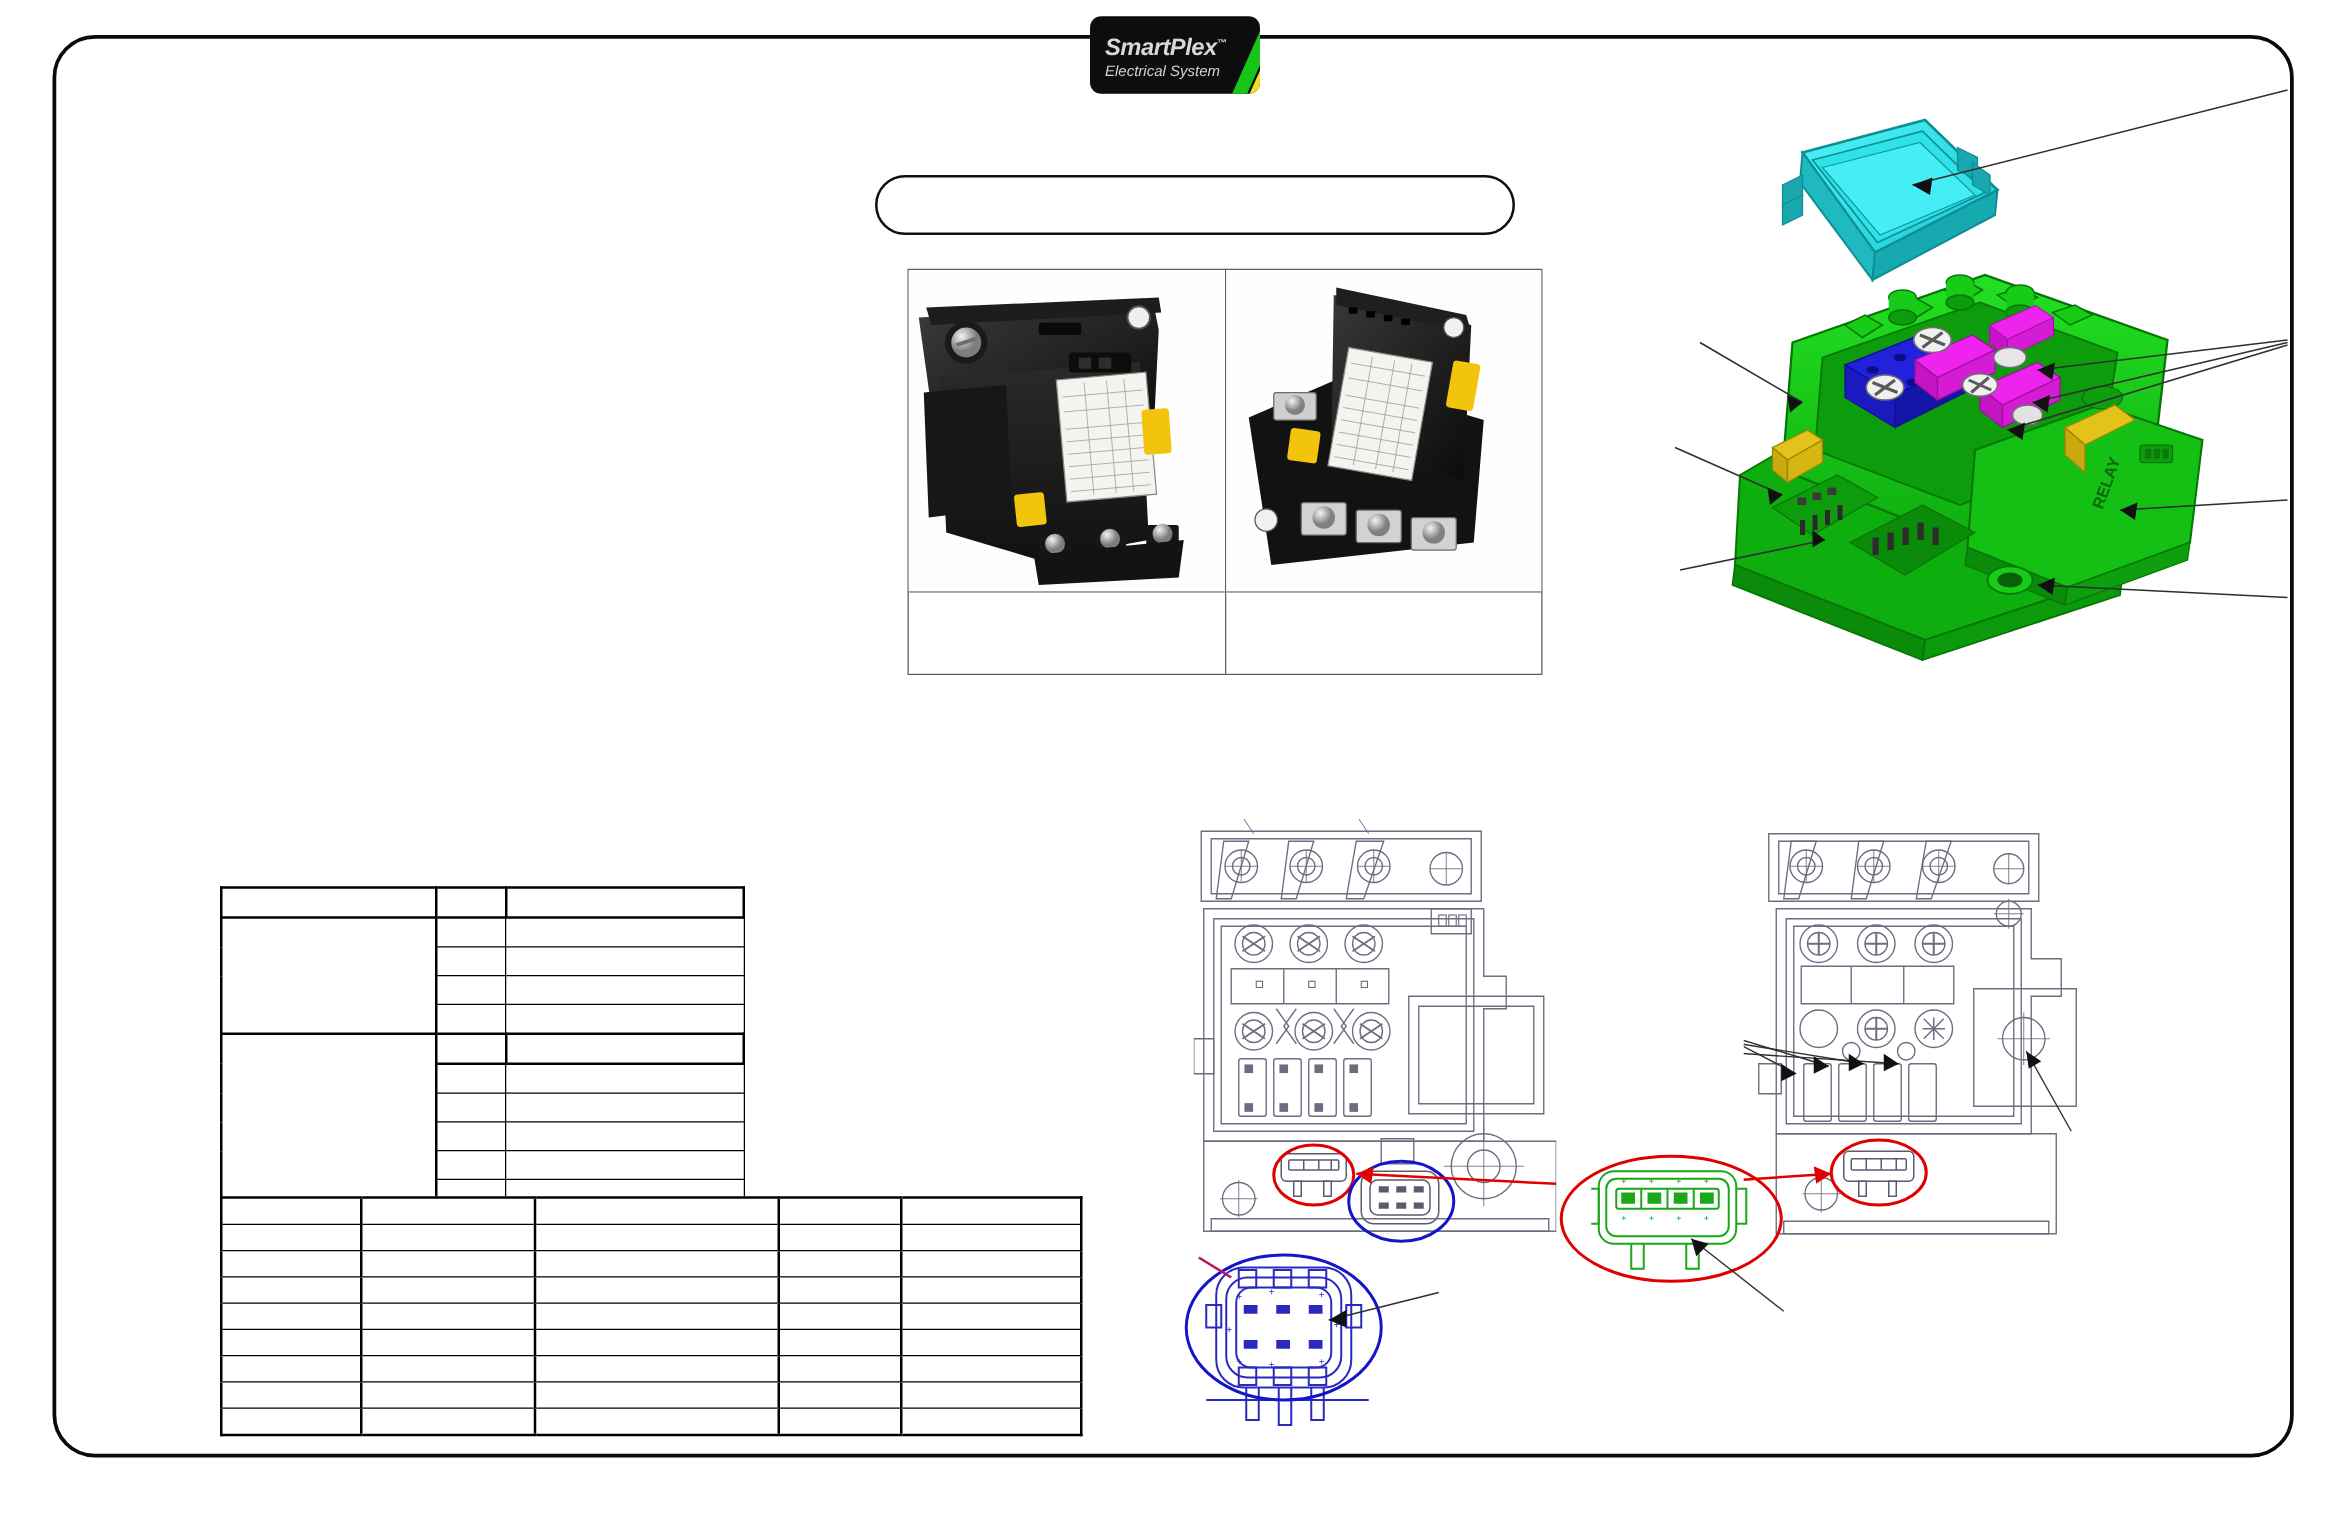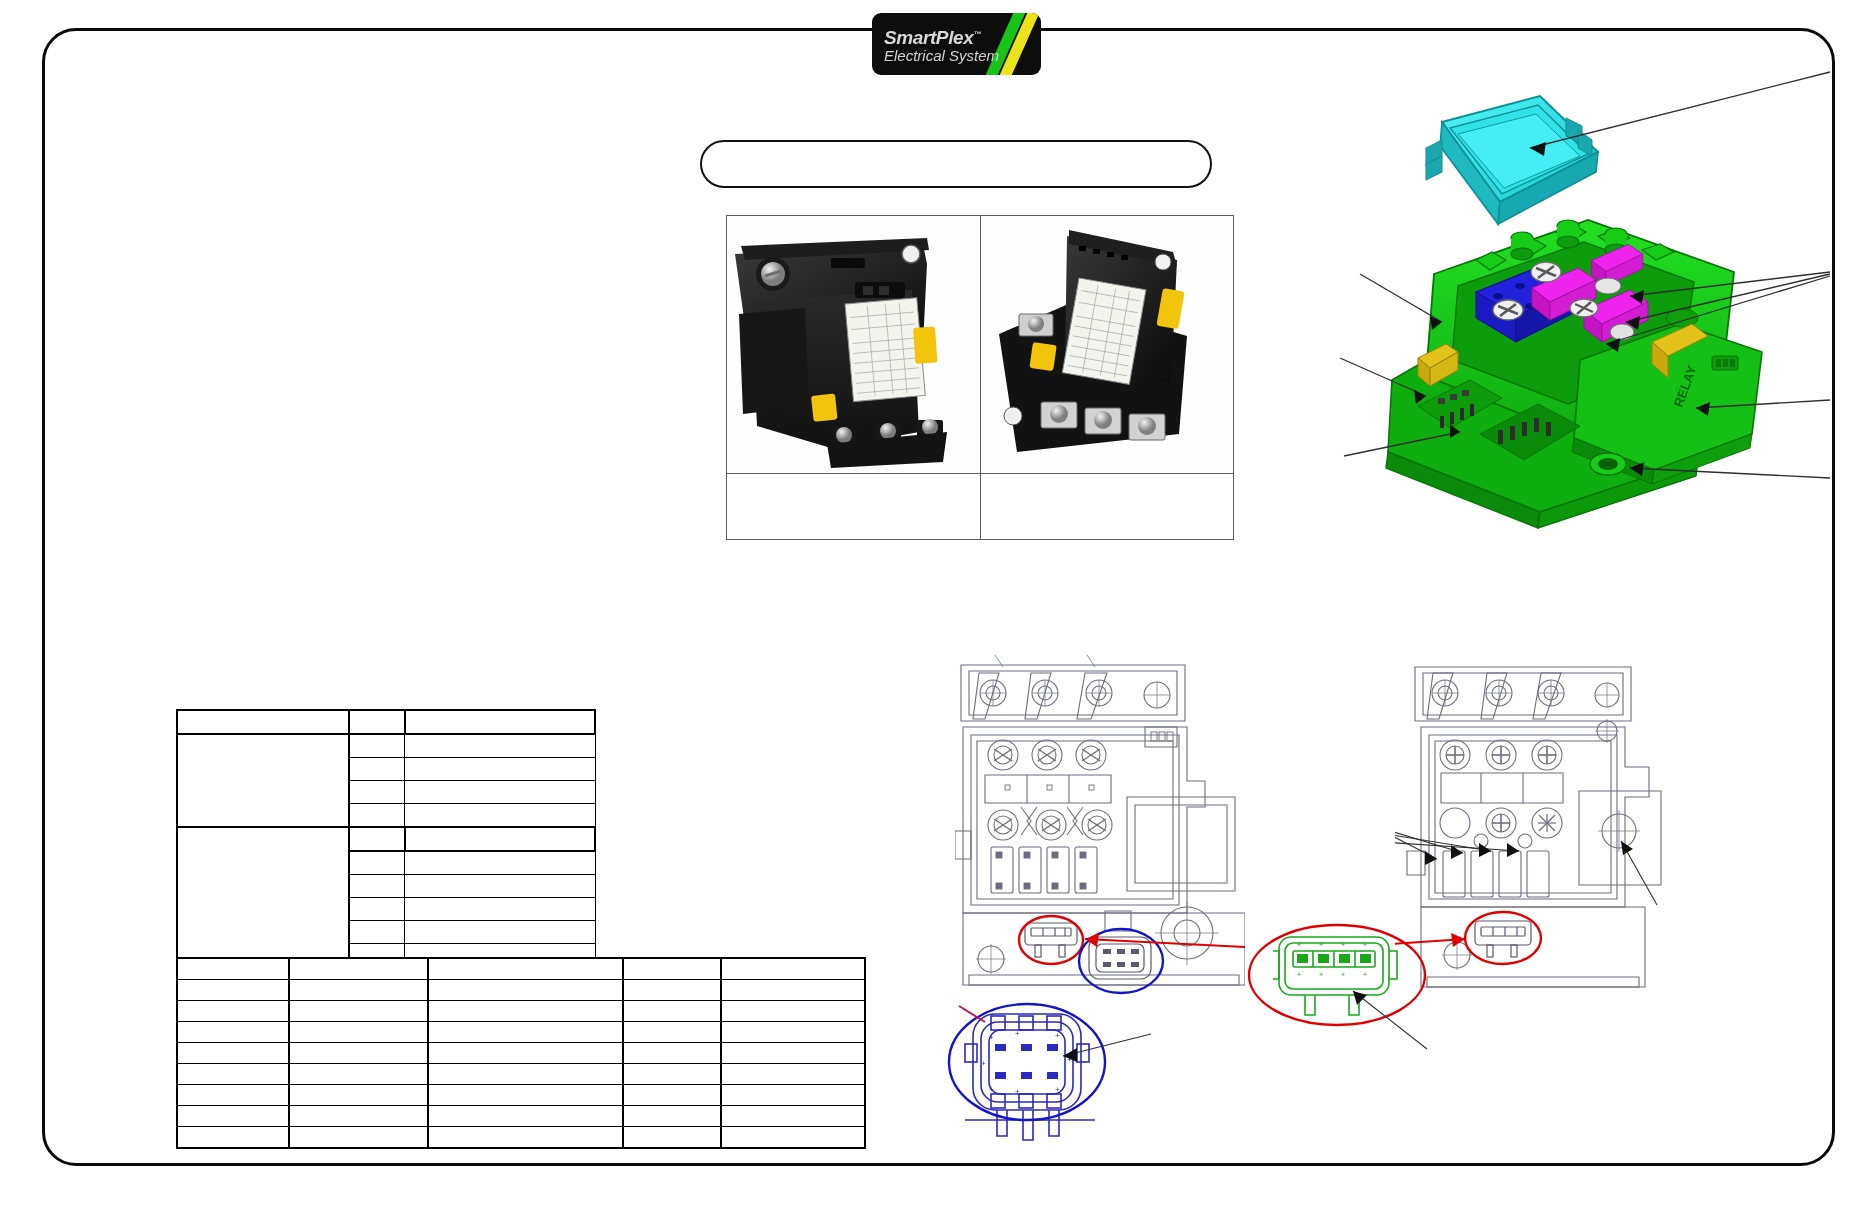--- a/index.html
+++ b/index.html
@@ -3,26 +3,26 @@
 <meta charset="utf-8">
 <style>
   html,body{margin:0;padding:0;background:#ffffff;}
   body{width:1870px;height:1210px;position:relative;overflow:hidden;
        font-family:"Liberation Sans", sans-serif;color:#000;}
 
   .page-frame{position:absolute;left:42px;top:28px;width:1793px;height:1138px;
       border:3px solid #0a0a0a;border-radius:34px;background:#fff;box-sizing:border-box;}
 
   
-  .logo{position:absolute;left:872px;top:13px;width:169px;height:62px;
+  .logo{position:absolute;left:872px;top:13px;width:136px;height:62px;
       background:#0d0d0d;border-radius:9px;overflow:hidden;z-index:40;}
   .logo-txt{position:absolute;left:12px;top:12px;}
   .logo-main{font-style:italic;font-weight:bold;font-size:19px;color:#d8d8d8;letter-spacing:-.4px;line-height:20px;}
   .logo-tm{font-size:8px;vertical-align:super;}
-  .logo-sub{font-style:italic;font-size:15px;color:#d2d2d2;line-height:14px;margin-top:1px;}
+  .logo-sub{font-style:italic;font-size:12px;color:#d2d2d2;line-height:14px;margin-top:1px;}
   .stripe{position:absolute;width:11px;height:110px;top:-24px;transform:rotate(24deg);}
   .stripe.g{left:128px;background:#19c419;}
   .stripe.y{left:142px;background:#ece41a;}
 
   
   .title-box{position:absolute;left:700px;top:140px;width:512px;height:48px;
       border:2px solid #101010;border-radius:24px;box-sizing:border-box;
       display:flex;align-items:center;justify-content:center;font-size:17px;font-weight:bold;}
 
   

